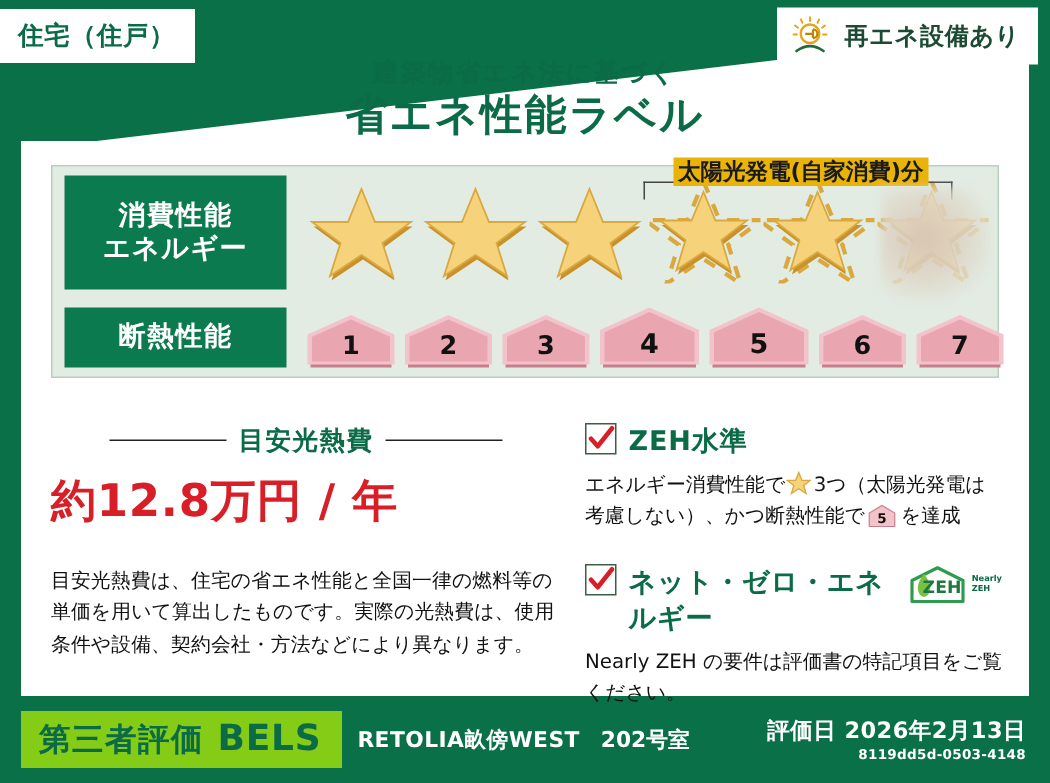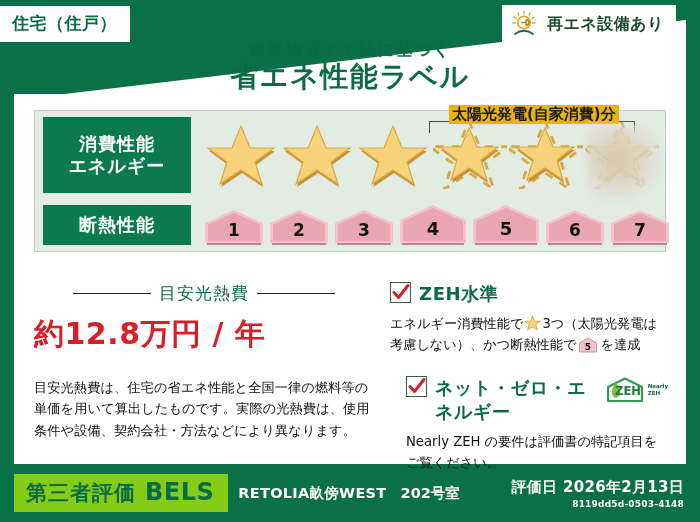--- a/index.html
+++ b/index.html
@@ -38,21 +38,21 @@
     background: #ffffff;
     padding: 6px 13px 7px 12px;
     font-size: 17px; font-weight: 700;
     color: #0a6b46;
     letter-spacing: 0.5px;
     z-index: 6;
   }
 
   
   .top-right-tag {
-    position: absolute; right: 24px; top: 5px;
+    position: absolute; right: 8px; top: 5px;
     background: #ffffff;
     padding: 5px 12px 5px 8px;
     display: flex; align-items: center; gap: 7px;
     z-index: 6;
   }
   .top-right-tag .txt {
     font-size: 16px; font-weight: 700; color: #1d4a33;
     letter-spacing: 0.5px;
   }
   .solar-icon { width: 30px; height: 28px; display: block; }
@@ -151,35 +151,35 @@
   }
   .lower-left { width: 348px; flex: none; padding-right: 8px; }
   .lower-right { flex: 1; padding-left: 8px; padding-top: 2px; }
 
   .cost-head {
     display: flex; align-items: center; justify-content: center;
     gap: 8px; margin-top: 2px;
   }
   .cost-head .rule { height: 1.5px; background: #222; flex: 1; max-width: 78px; }
   .cost-head .txt {
-    font-size: 17px; font-weight: 400; color: #0a6b46; letter-spacing: 1px;
+    font-size: 17px; font-weight: 700; color: #0a6b46; letter-spacing: 1px;
   }
   .cost-amount {
     text-align: left; margin-top: 9px;
     font-size: 30px; font-weight: 700; color: #d81e26;
     letter-spacing: 0.5px;
   }
   .cost-note {
     margin-top: 22px;
     font-size: 13.2px; line-height: 1.62; color: #111;
     letter-spacing: 0.1px;
   }
 
   
-  .zeh-block + .zeh-block { margin-top: 20px; margin-left: 16px; }
+  .zeh-block + .zeh-block { margin-top: 20px; }
   .zeh-title-row { display: flex; align-items: flex-start; gap: 8px; }
   .checkbox {
     width: 21px; height: 21px; flex: none;
     border: 1.5px solid #3b5e47; background: #fff;
     position: relative;
   }
   .checkbox svg { position: absolute; left: 1px; top: 0px; }
   .zeh-title {
     font-size: 18px; font-weight: 700; color: #0a6b46; letter-spacing: 0.6px;
   }

